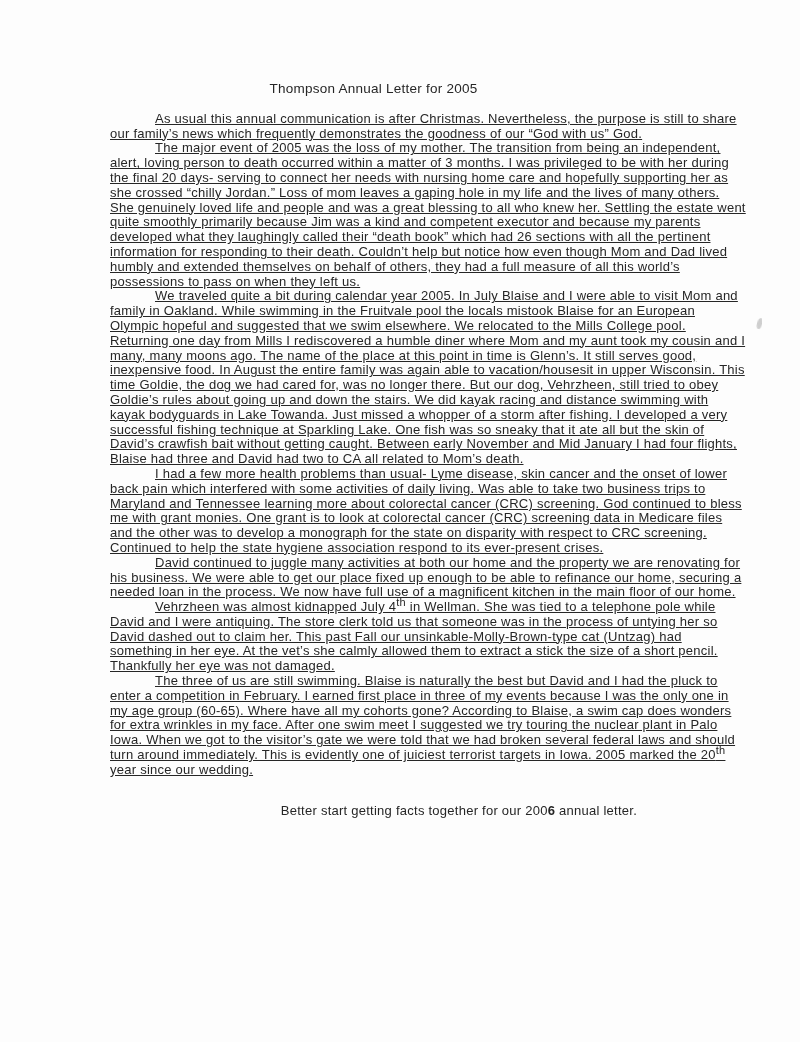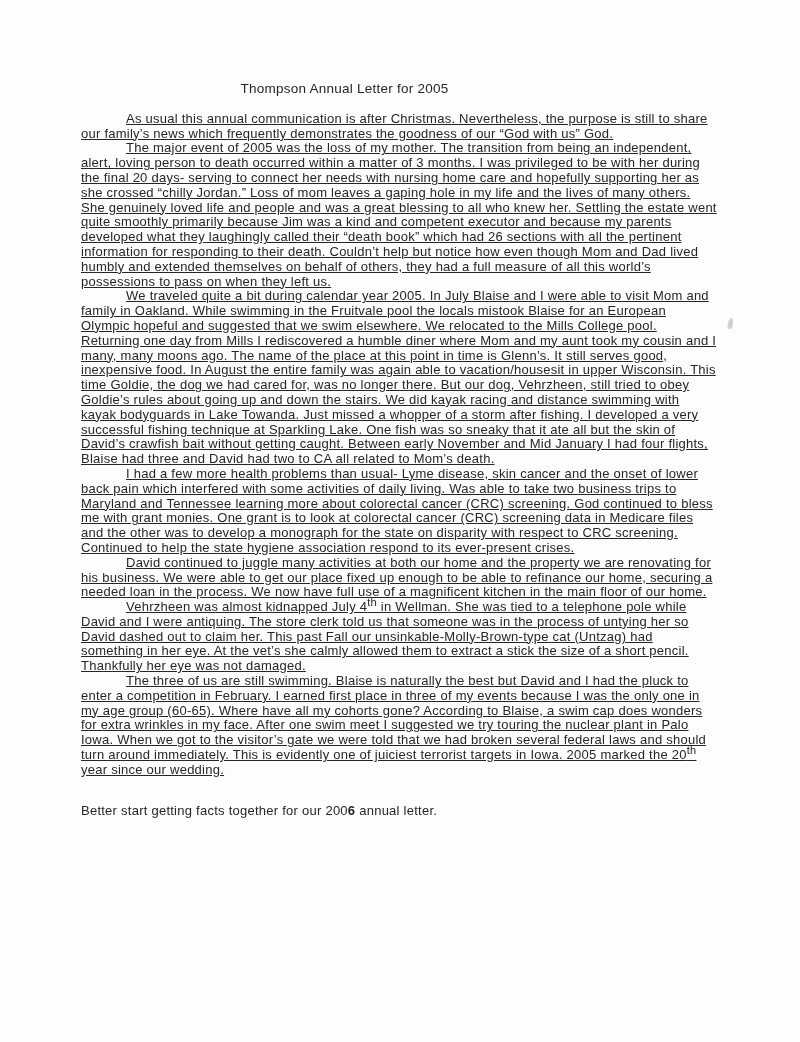--- a/index.html
+++ b/index.html
@@ -11,20 +11,21 @@
     position: relative;
     width: 733px;
     height: 1042px;
     background: #fdfdfd;
     overflow: hidden;
     font-family: "Liberation Sans", "DejaVu Sans", sans-serif;
     font-size: 13px;
     line-height: 14.8px;
     letter-spacing: 0.25px;
     color: #262626;
+    margin-left: 29px;
   }
   .content {
     position: absolute;
     left: 81px;
     top: 82px;
     width: 637px;
   }
   .title {
     margin: 0 110px 15px 0;
     text-align: center;
@@ -32,21 +33,21 @@
     font-weight: normal;
   }
   p.para {
     margin: 0;
     text-indent: 45px;
     text-align: left;
     text-decoration: underline;
   }
   .closing {
     margin: 26px 110px 0 0;
-    text-align: left;
+    text-align: right;
   }
   sup.sup {
     font-size: 11px;
     line-height: 0;
     vertical-align: super;
   }
   .b { font-weight: bold; }
   .speckle {
     position: absolute;
     left: 728px;

